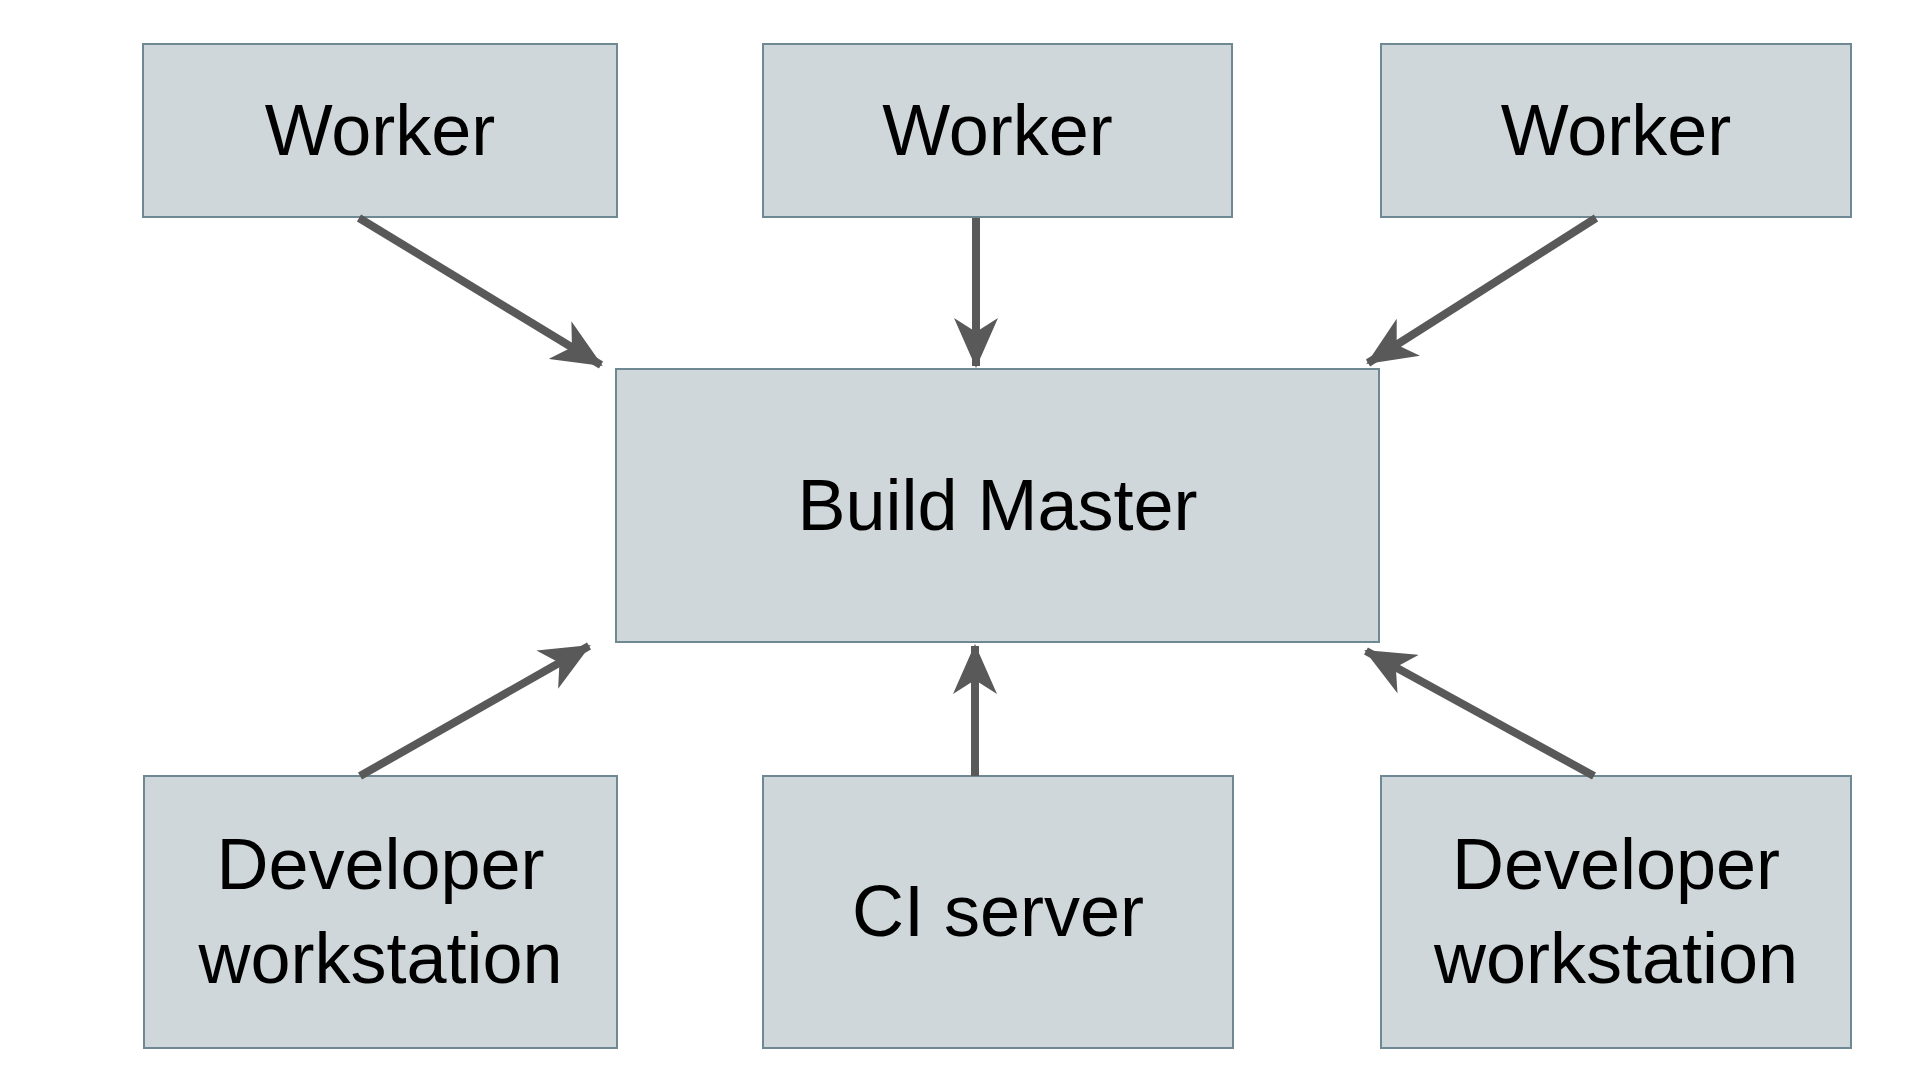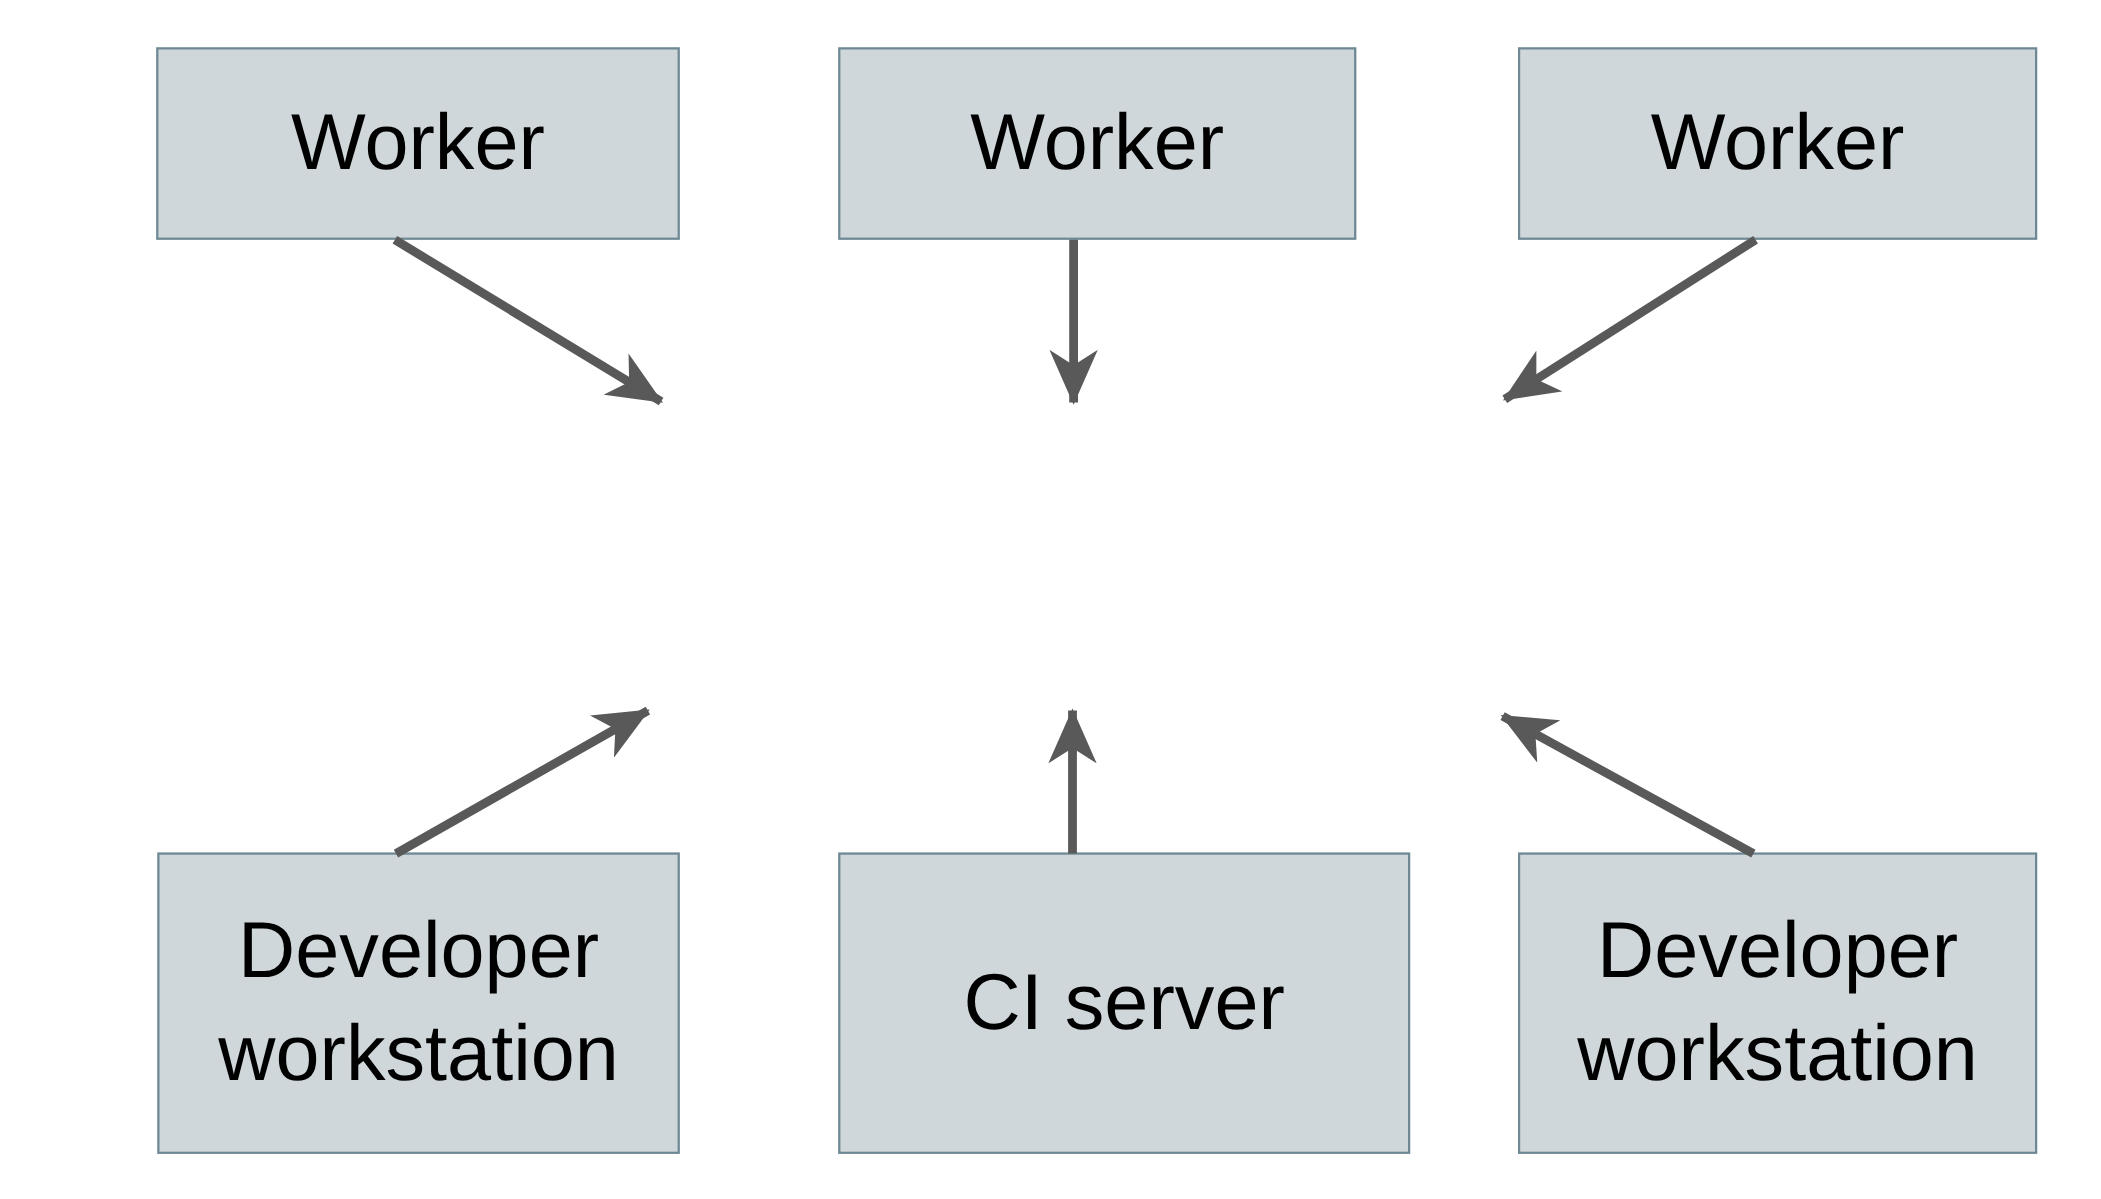--- a/index.html
+++ b/index.html
@@ -36,21 +36,21 @@
     color: var(--text);
     padding: 0 10px;
     margin-left: 21px;
   }
   
   .node-worker-1        { left: 121px;  top: 43px;  width: 476px; height: 175px; }
   .node-worker-2        { left: 741px;  top: 43px;  width: 471px; height: 175px; }
   .node-worker-3        { left: 1359px; top: 43px;  width: 472px; height: 175px; }
   .node-build-master    { left: 594px;  top: 368px; width: 765px; height: 275px; }
   .node-dev-1           { left: 122px;  top: 775px; width: 475px; height: 274px; }
-  .node-ci-server       { left: 741px;  top: 775px; width: 520px; height: 274px; }
+  .node-ci-server       { left: 741px;  top: 775px; width: 472px; height: 274px; }
   .node-dev-2           { left: 1359px; top: 775px; width: 472px; height: 274px; }
 
   .edges-layer {
     position: absolute;
     left: 0; top: 0;
     width: 1910px;
     height: 1090px;
     pointer-events: none;
   }
   .edge-line {
@@ -68,20 +68,23 @@
   <div class="node node-worker-1">
     <span>Worker</span>
   </div>
   <div class="node node-worker-2">
     <span>Worker</span>
   </div>
   <div class="node node-worker-3">
     <span>Worker</span>
   </div>
 
+  <div class="node node-build-master">
+    <span>Build Master</span>
+  </div>
 
   <div class="node node-dev-1">
     <span>Developer workstation</span>
   </div>
   <div class="node node-ci-server">
     <span>CI server</span>
   </div>
   <div class="node node-dev-2">
     <span>Developer workstation</span>
   </div>

